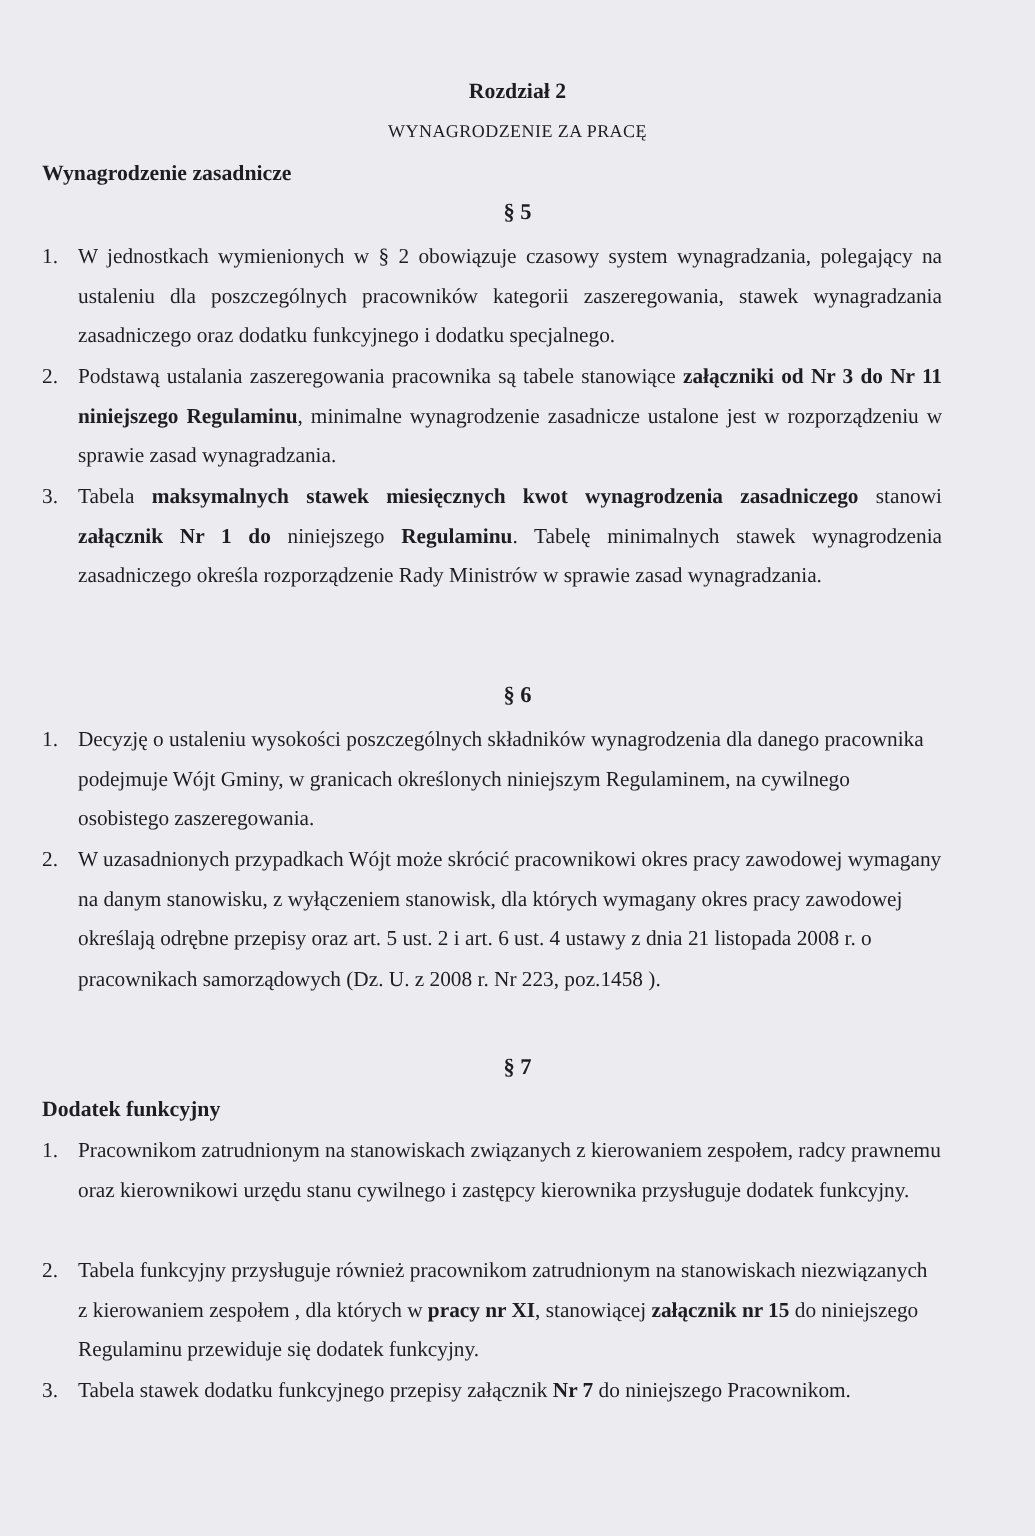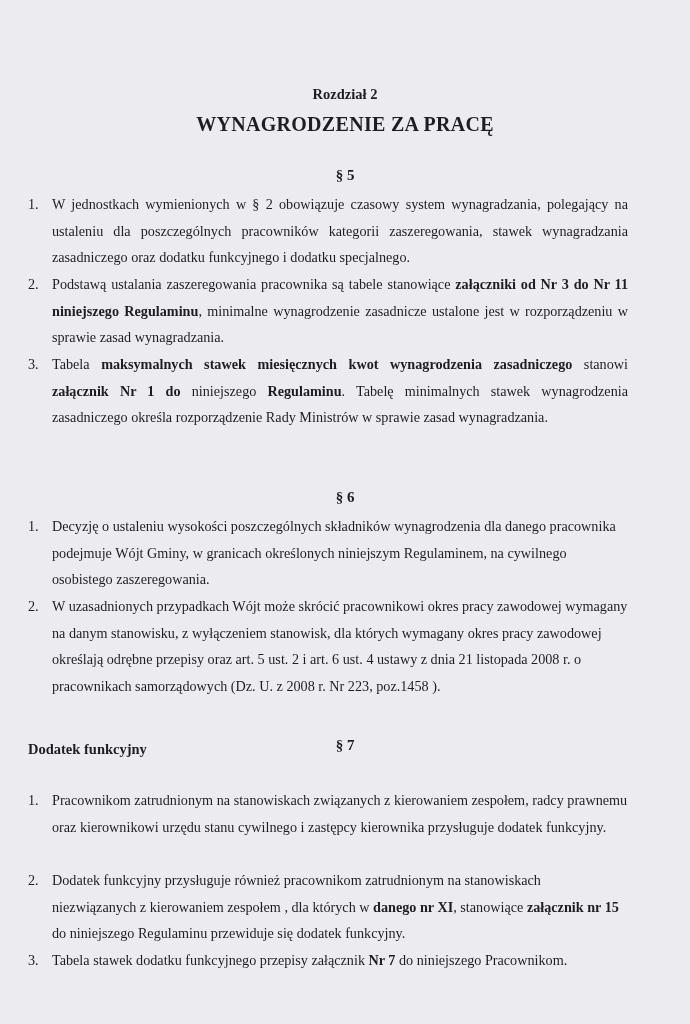--- a/index.html
+++ b/index.html
@@ -3,40 +3,41 @@
 <meta charset="utf-8">
 <style>
   html, body { margin: 0; padding: 0; }
   body {
     width: 690px; height: 1024px; overflow: hidden;
     background: #ececf0;
     font-family: "Liberation Serif", "DejaVu Serif", serif;
     color: #1e1e22;
     position: relative;
   }
-  .page { position: absolute; left: 0; top: 0; width: 690px; height: 784px; margin-top: 33px; }
+  .page { position: absolute; left: 0; top: 0; width: 690px; height: 784px; }
   .center { position: absolute; left: 0; width: 690px; text-align: center; }
   .bold { font-weight: bold; }
   .chapter { top: 53px; font-size: 14.5px; font-weight: bold; }
-  .title { top: 80px; font-size: 20px; font-weight: bold; letter-spacing: 0.3px; }
+  .title { top: 80px; font-size: 12px; font-weight: normal; letter-spacing: 0.3px; }
   .subhead { position: absolute; left: 28px; font-size: 14.5px; font-weight: bold; }
   .para { font-size: 15px; font-weight: bold; }
   .item { position: absolute; left: 28px; width: 600px; font-size: 14.2px; line-height: 26.5px; }
   .item .num { position: absolute; left: 0; top: 0; }
   .item .body { margin-left: 24px; }
   .justify { text-align: justify; text-align-last: left; }
 </style>
 </head>
 <body>
 
 <div class="page">
 
   <div class="center chapter">Rozdział 2</div>
   <div class="center title">WYNAGRODZENIE  ZA  PRACĘ</div>
 
+  <div class="subhead" style="top:108px;">Wynagrodzenie zasadnicze</div>
   <div class="center para" style="top:134px;">§ 5</div>
 
   <div class="item" style="top:158px;">
     <span class="num">1.</span>
     <div class="body justify">W jednostkach wymienionych w § 2  obowiązuje czasowy system wynagradzania, polegający na ustaleniu dla poszczególnych pracowników kategorii zaszeregowania, stawek wynagradzania  zasadniczego oraz  dodatku funkcyjnego i  dodatku specjalnego.</div>
   </div>
 
   <div class="item" style="top:238px;">
     <span class="num">2.</span>
     <div class="body justify"><span>Podstawą ustalania zaszeregowania pracownika są tabele stanowiące </span><span class="bold">załączniki od Nr 3 do Nr 11 niniejszego Regulaminu</span><span>, minimalne wynagrodzenie zasadnicze ustalone jest w rozporządzeniu w sprawie zasad wynagradzania.</span></div>
@@ -53,30 +54,30 @@
     <span class="num">1.</span>
     <div class="body">Decyzję o  ustaleniu wysokości poszczególnych składników wynagrodzenia dla danego pracownika podejmuje  Wójt Gminy, w granicach określonych niniejszym Regulaminem, na cywilnego osobistego zaszeregowania.</div>
   </div>
 
   <div class="item" style="top:560px;">
     <span class="num">2.</span>
     <div class="body">W uzasadnionych przypadkach  Wójt może skrócić pracownikowi okres pracy zawodowej wymagany na danym stanowisku, z wyłączeniem stanowisk, dla których wymagany okres pracy zawodowej określają odrębne przepisy oraz art. 5 ust. 2 i art. 6 ust. 4 ustawy z dnia 21 listopada 2008 r. o pracownikach samorządowych  (Dz. U. z 2008 r. Nr 223, poz.1458 ).</div>
   </div>
 
   <div class="center para" style="top:704px;">§ 7</div>
-  <div class="subhead" style="top:708px;">Dodatek funkcyjny</div>
+  <div class="subhead" style="top:732px;">Dodatek funkcyjny</div>
 
   <div class="item" style="top:754px;">
     <span class="num">1.</span>
     <div class="body">Pracownikom zatrudnionym na stanowiskach związanych z kierowaniem zespołem, radcy prawnemu oraz kierownikowi urzędu stanu cywilnego i zastępcy kierownika przysługuje dodatek funkcyjny.</div>
   </div>
 
   <div class="item" style="top:834px;">
     <span class="num">2.</span>
-    <div class="body"><span>Dodatek funkcyjny przysługuje również pracownikom zatrudnionym na stanowiskach niezwiązanych z kierowaniem zespołem , dla których w </span><span class="bold">danego nr XI</span><span>, stanowiące </span><span class="bold">załącznik nr 15</span><span> do niniejszego Regulaminu przewiduje się dodatek funkcyjny.</span></div>
+    <div class="body"><span>Tabela funkcyjny przysługuje również pracownikom zatrudnionym na stanowiskach niezwiązanych z kierowaniem zespołem , dla których w </span><span class="bold">pracy nr XI</span><span>, stanowiącej </span><span class="bold">załącznik nr 15</span><span> do niniejszego Regulaminu przewiduje się dodatek funkcyjny.</span></div>
   </div>
 
   <div class="item" style="top:914px;">
     <span class="num">3.</span>
     <div class="body"><span>Tabela stawek dodatku funkcyjnego przepisy załącznik </span><span class="bold">Nr 7</span><span> do niniejszego Pracownikom.</span></div>
   </div>
 
 </div>
 
 </body></html>

